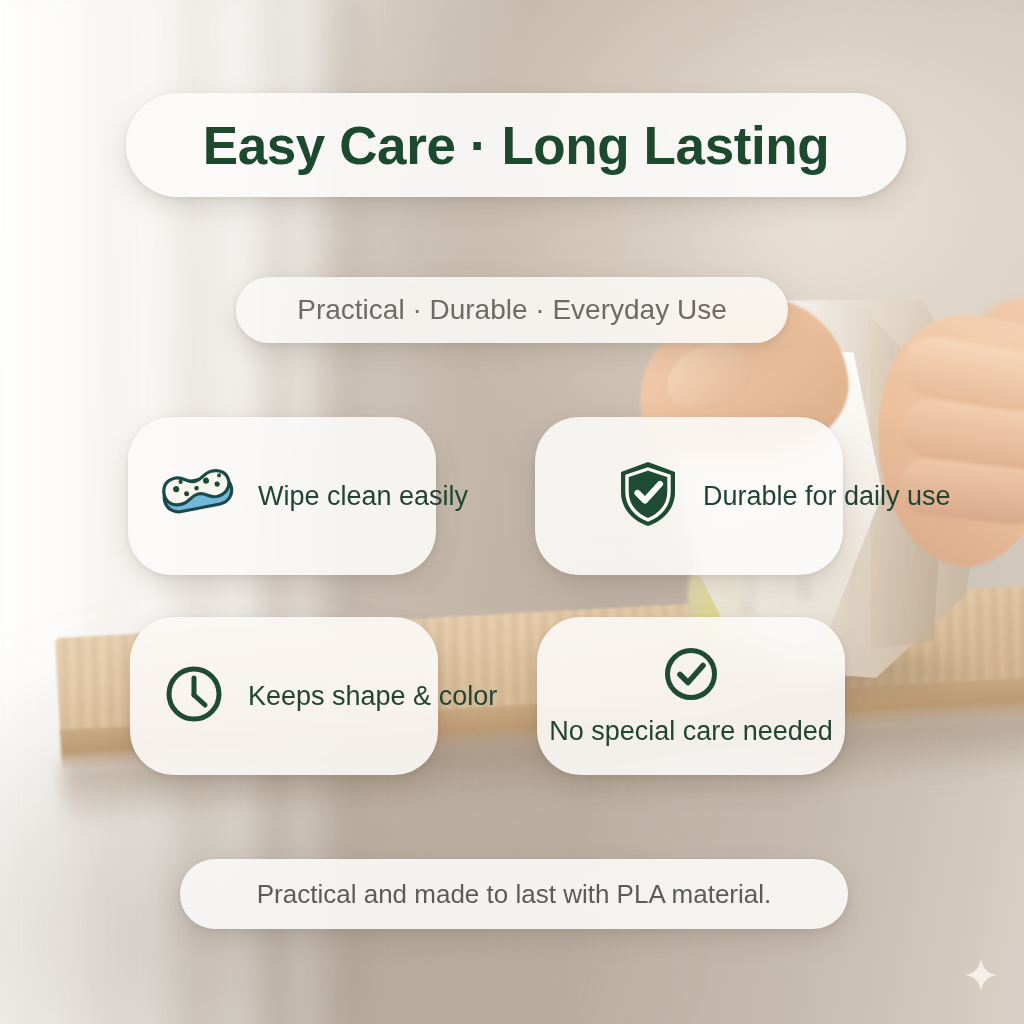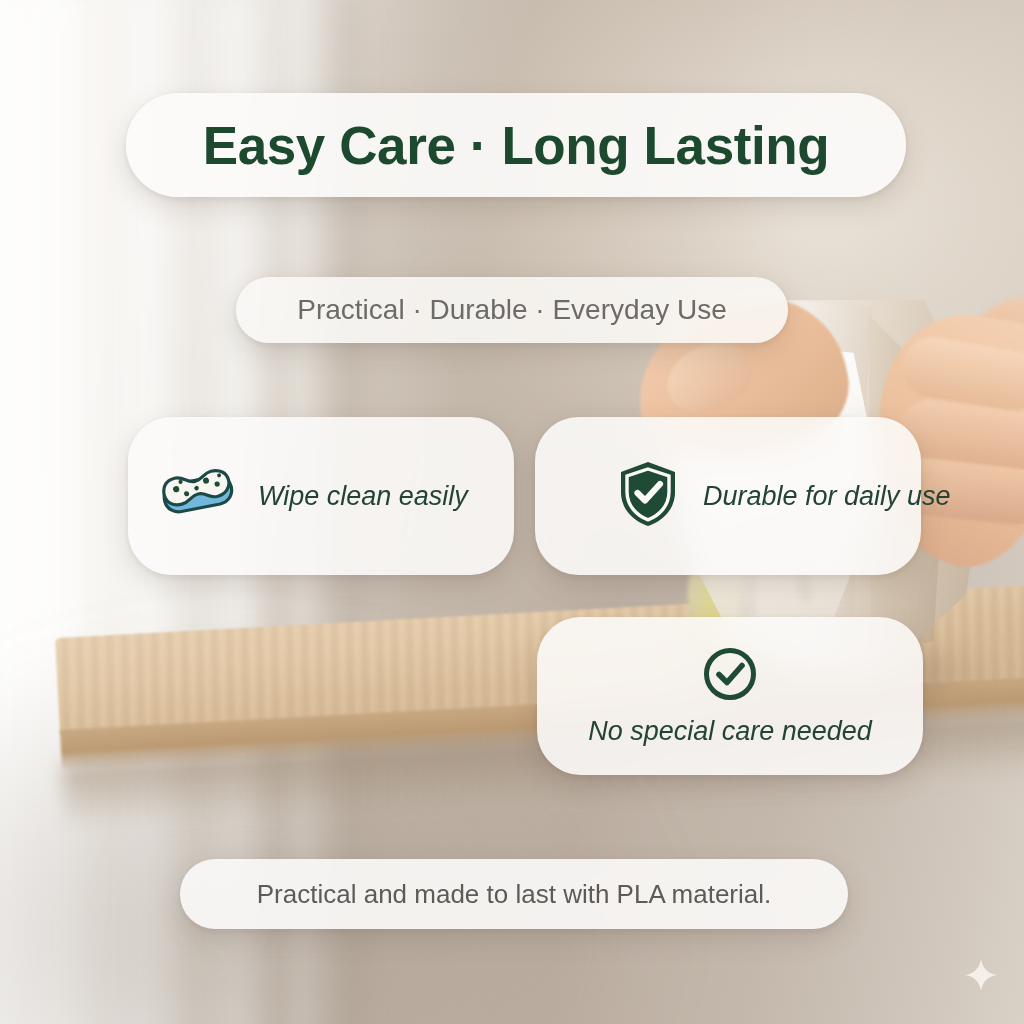--- a/index.html
+++ b/index.html
@@ -194,23 +194,22 @@
   }
 
   #subtitle-card {
     left:236px; top:243px; width:552px; height:66px; border-radius:34px;
     background:rgba(250,249,247,.86);
     display:flex; align-items:center; justify-content:center;margin-top:34px;
   }
   #subtitle-text { color:#6d6a67; font-size:28px; font-weight:400; white-space:nowrap; }
 
   .feature-card {
-    width:386px; height:158px; border-radius:44px;
+    width:308px; height:158px; border-radius:44px;
     background:rgba(252,251,249,.88);
-    font-style:italic;
   }
   #card-1 { left:128px; top:417px; }
   #card-2 { left:535px; top:417px;padding-left:48px; }
   #card-3 { left:130px; top:617px; }
   #card-4 { left:537px; top:617px; }
 
   .feature-row {
     width:100%; height:100%;
     display:flex; align-items:center; gap:24px; padding:0 34px;
   }
@@ -320,20 +319,32 @@
         <svg width="62" height="68" viewBox="0 0 62 68" aria-hidden="true">
           <path d="M31 2 L58 12 V32 C58 49 46 61 31 66 C16 61 4 49 4 32 V12 Z" fill="#1f4a33"></path>
           <path d="M31 9 L52 16 V32 C52 45.5 42.5 55.5 31 59.8 C19.5 55.5 10 45.5 10 32 V16 Z" fill="none" stroke="#fbfaf8" stroke-width="3.4"></path>
           <path d="M20.5 33 L28 40.5 L43 24" fill="none" stroke="#fbfaf8" stroke-width="6.2" stroke-linecap="round" stroke-linejoin="round"></path>
         </svg>
       </span>
       <span class="feature-label">Durable for daily use</span>
     </div>
   </div>
 
+  <div class="card feature-card" id="card-3">
+    <div class="feature-row">
+      <span class="feature-icon">
+        <svg width="60" height="60" viewBox="0 0 60 60" aria-hidden="true">
+          <circle cx="30" cy="30" r="25" fill="none" stroke="#1f4a33" stroke-width="5"></circle>
+          <path d="M30 14 V31" stroke="#1f4a33" stroke-width="5" stroke-linecap="round"></path>
+          <path d="M30 31 L41 41" stroke="#1f4a33" stroke-width="5" stroke-linecap="round"></path>
+        </svg>
+      </span>
+      <span class="feature-label">Keeps shape &amp; color</span>
+    </div>
+  </div>
 
   <div class="card feature-card" id="card-4">
     <div class="feature-col">
       <span class="feature-icon">
         <svg width="56" height="56" viewBox="0 0 56 56" aria-hidden="true">
           <circle cx="28" cy="28" r="23.5" fill="none" stroke="#1f4a33" stroke-width="5"></circle>
           <path d="M17 28.5 L25 36.5 L40 19.5" fill="none" stroke="#1f4a33" stroke-width="5.6" stroke-linecap="round" stroke-linejoin="round"></path>
         </svg>
       </span>
       <span class="feature-label">No special care needed</span>

